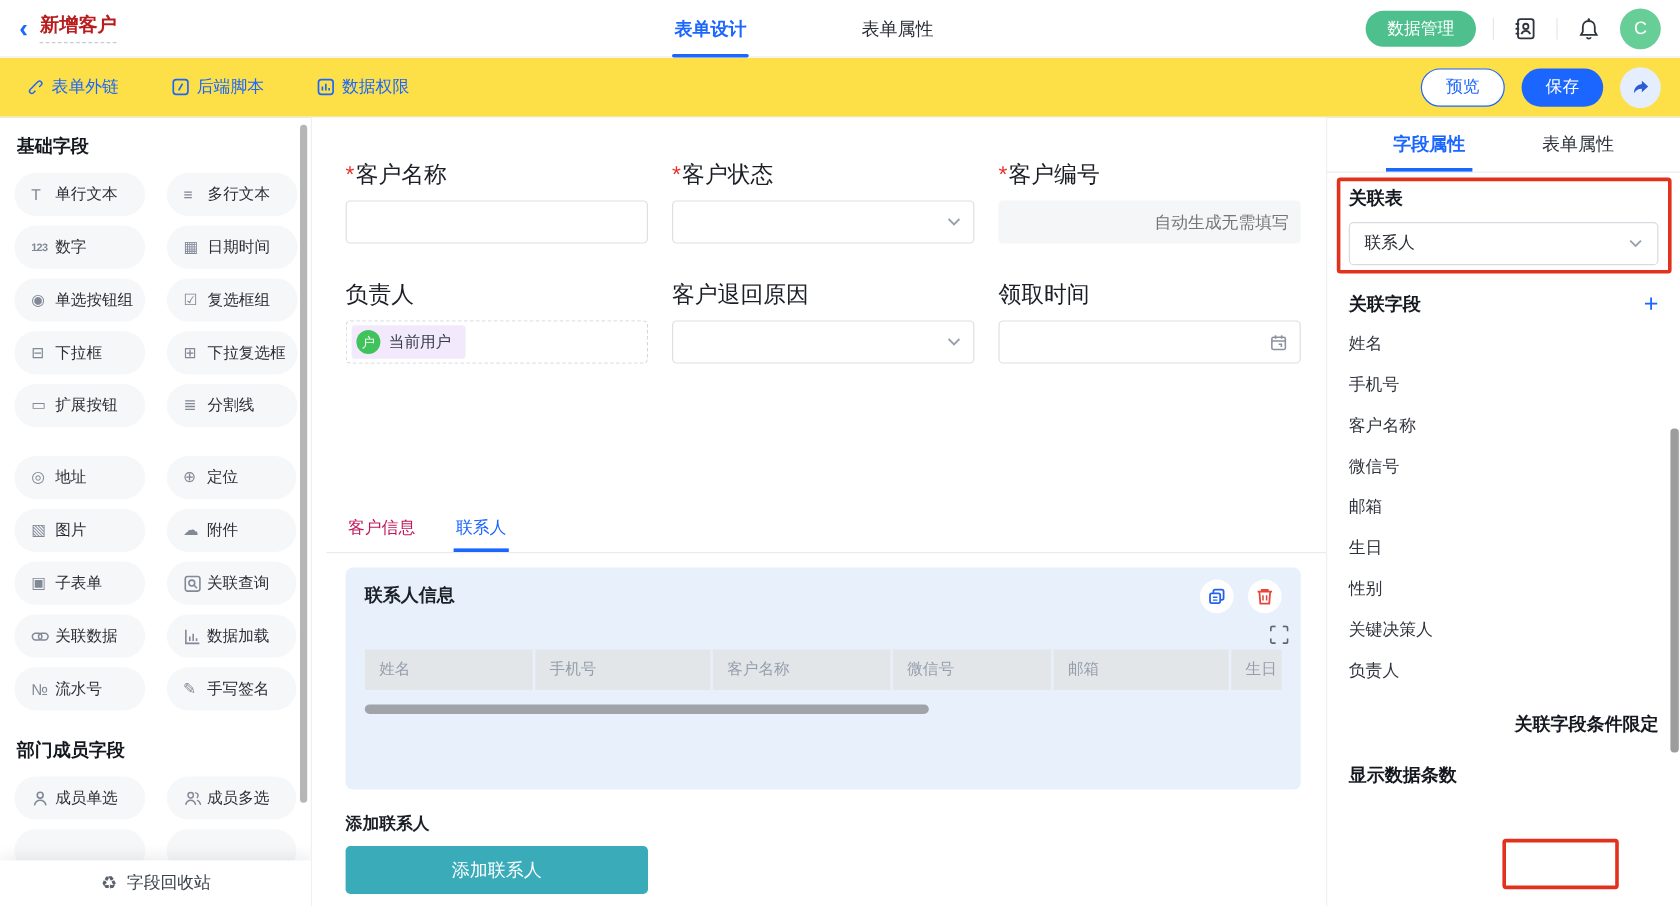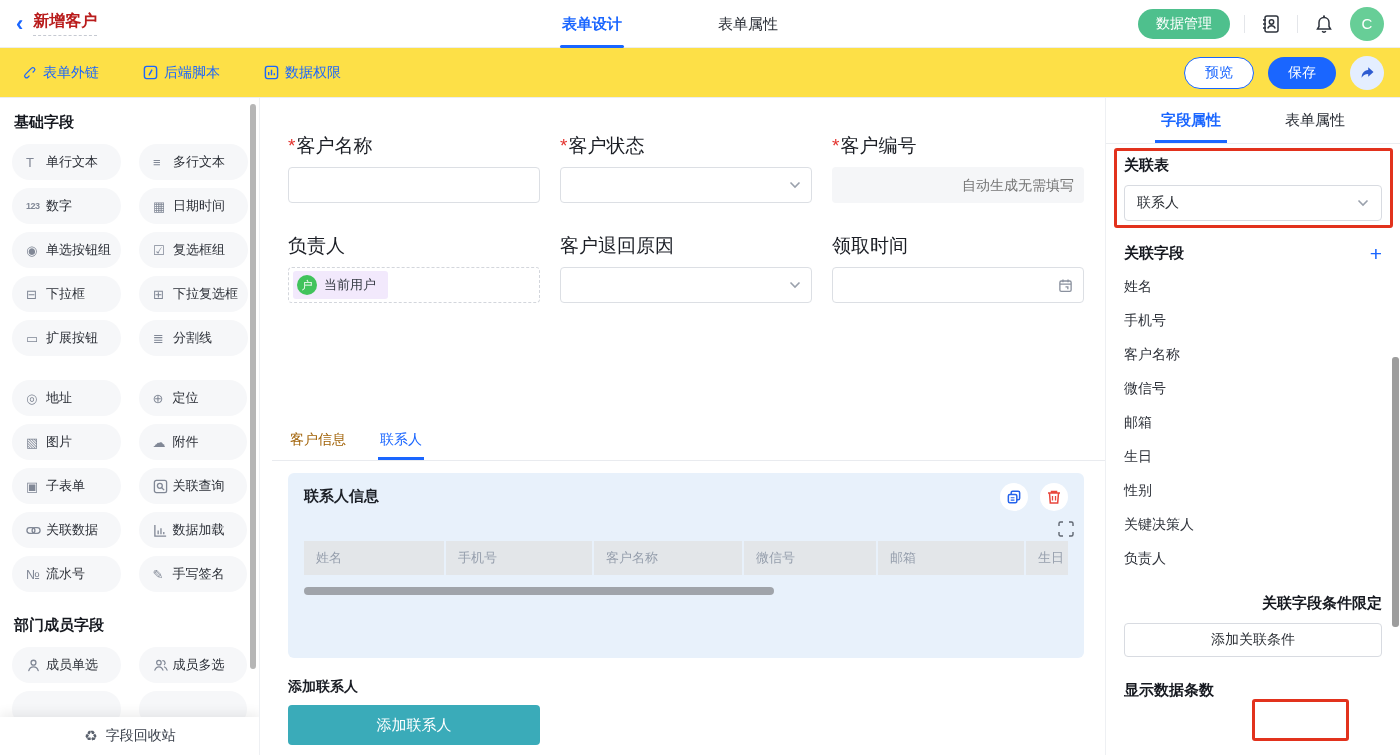--- a/index.html
+++ b/index.html
@@ -67,21 +67,21 @@
   .ctl.disabled { background:#f5f6f8; border:none; color:#15803d;text-align:right; }
   .ctl.dashed { border:1px dashed #d3d6dc; padding:0 4px; }
   .ctl.date { justify-content:flex-end; }
   .owner-tag { display:inline-flex; align-items:center; gap:7px; background:#f2e9fc; border-radius:3px;
     height:28px; padding:0 12px 0 4px; font-size:13px; color:#363b44; }
   .owner-tag .ava { width:20px; height:20px; border-radius:50%; background:#41c35c; color:#fff;
     font-size:11px; display:flex; align-items:center; justify-content:center; }
 
   .canvas-tabs { margin-top:126px; display:flex; gap:30px; border-bottom:1px solid #e9ebef;
     margin-left:-16px; margin-right:-21px; padding-left:16px; }
-  .c-tab { font-size:14px; color:#a16207; padding:2px 2px 11px; cursor:pointer; position:relative; }
+  .c-tab { font-size:14px; color:#be185d; padding:2px 2px 11px; cursor:pointer; position:relative; }
   .c-tab.active { color:#1a66ff; }
   .c-tab.active:after { content:""; position:absolute; left:0; right:0; bottom:0; height:3px; background:#1a66ff; }
 
   .sub-panel { margin-top:12px; background:#e8f1fb; border-radius:6px; height:185px; padding:14px 16px; position:relative; }
   .sp-head { display:flex; align-items:flex-start; }
   .sp-title { font-size:15px; font-weight:bold; color:#1c2027; }
   .sp-actions { margin-left:auto; display:flex; gap:12px; margin-top:-4px; }
   .circle-ic { width:28px; height:28px; border-radius:50%; background:#fff; display:flex;
     align-items:center; justify-content:center; cursor:pointer; }
   .corner-ic { position:absolute; right:10px; top:48px; cursor:pointer; }
@@ -464,21 +464,20 @@
           <div class="rel-item">客户名称</div>
           <div class="rel-item">微信号</div>
           <div class="rel-item">邮箱</div>
           <div class="rel-item">生日</div>
           <div class="rel-item">性别</div>
           <div class="rel-item">关键决策人</div>
           <div class="rel-item">负责人</div>
         </div>
 
         <div class="p-label cond-label">关联字段条件限定</div>
-        <button class="btn-cond">添加关联条件</button>
 
         <div class="p-label count-label">显示数据条数</div>
       </div>
     </aside>
   </div>
 
   <div class="anno anno1"></div>
   <div class="anno anno2"></div>
   <div class="win-scroll"></div>
 </div>

